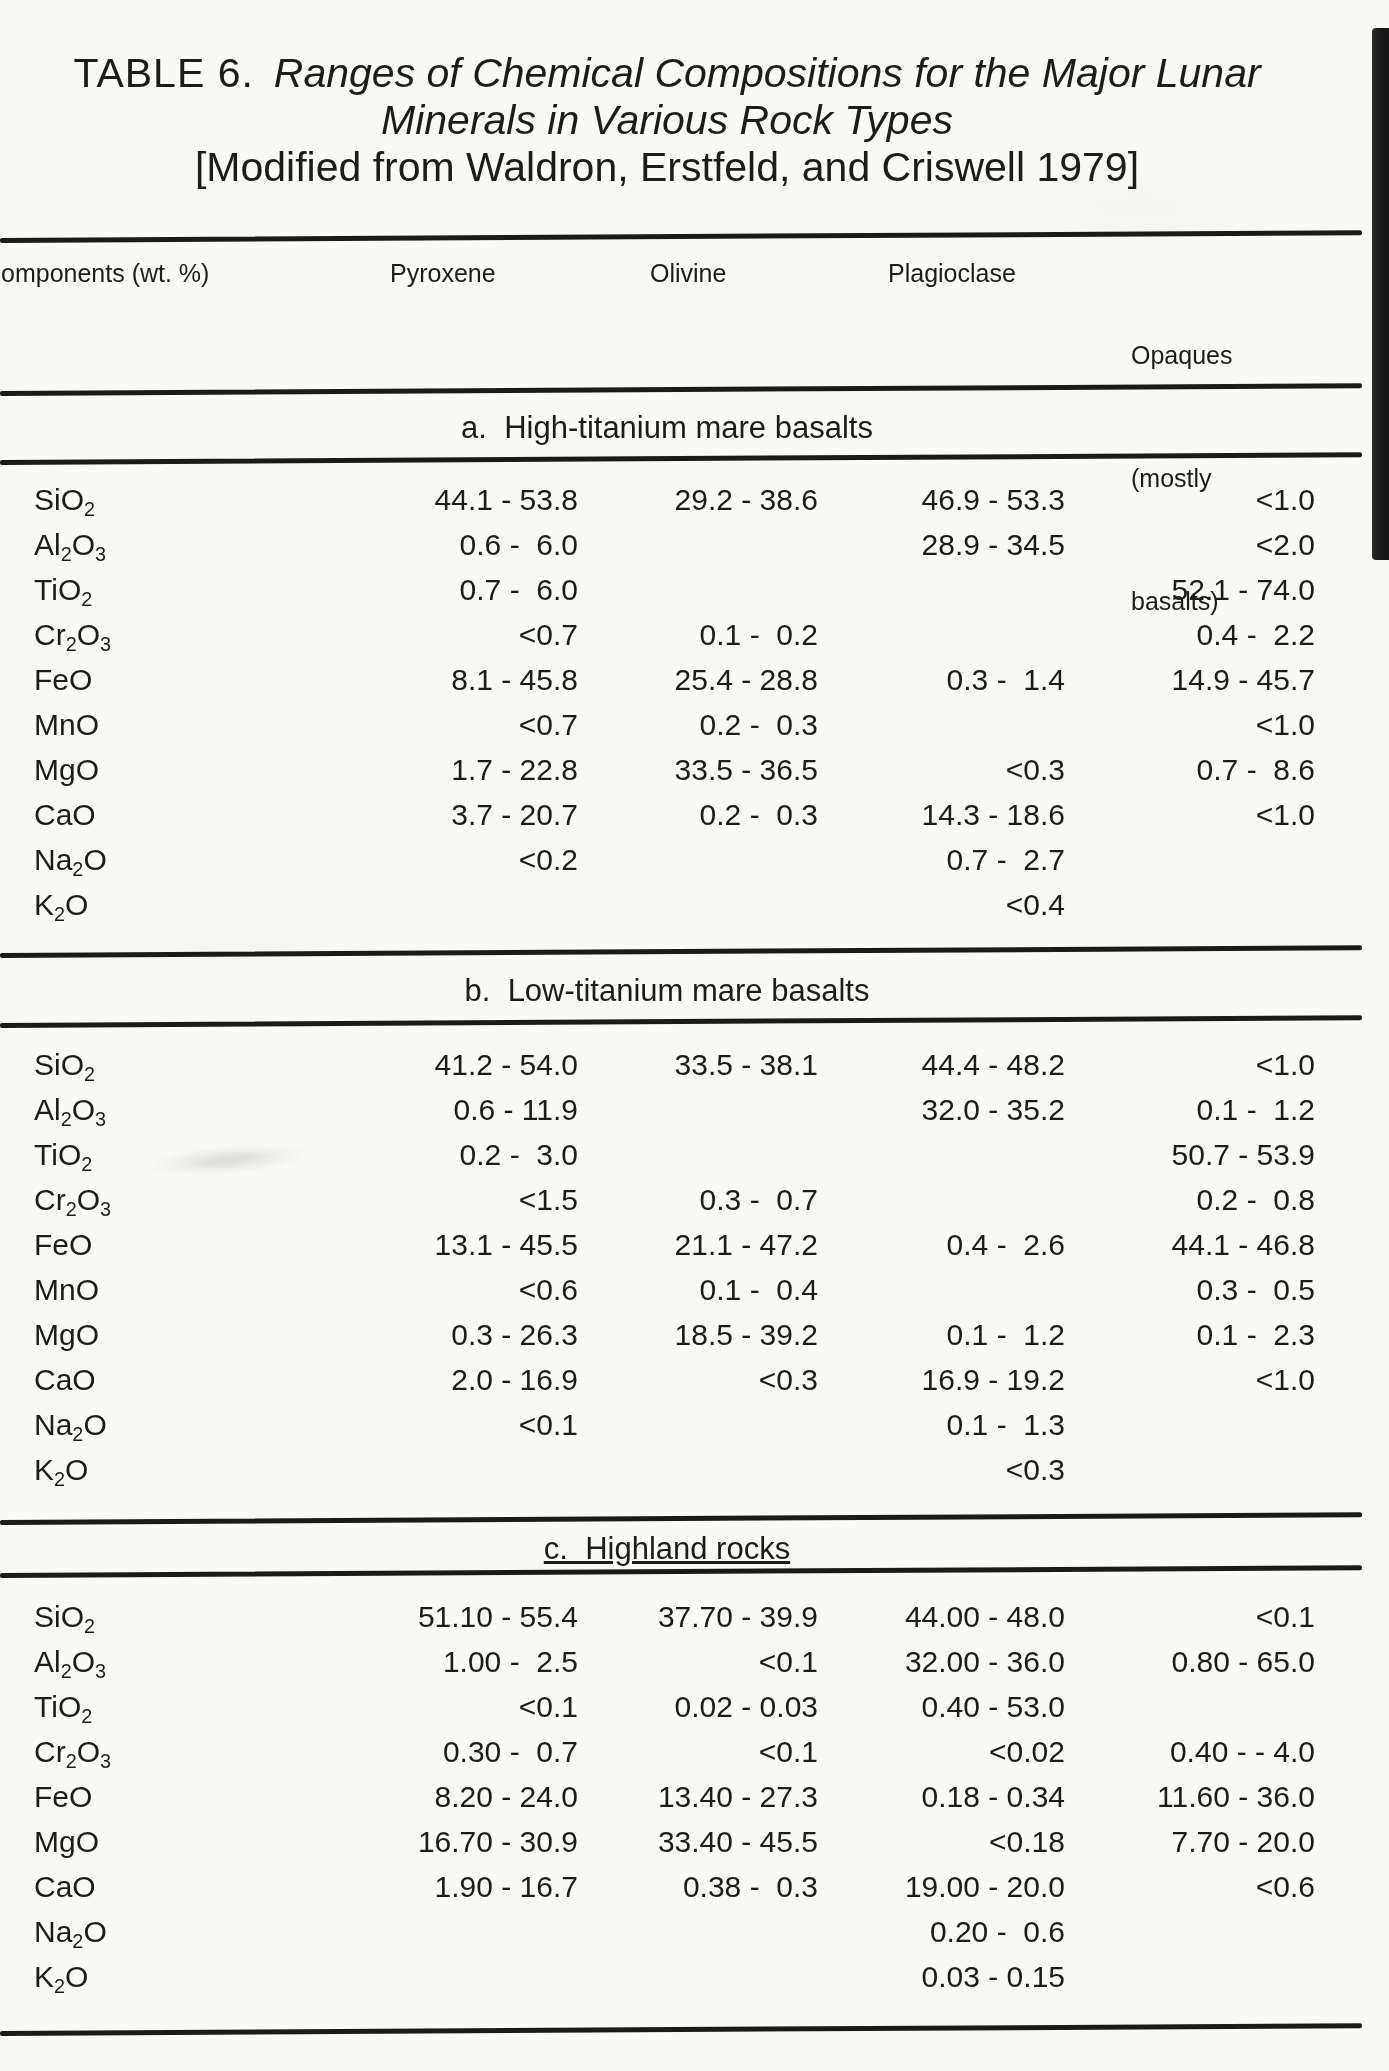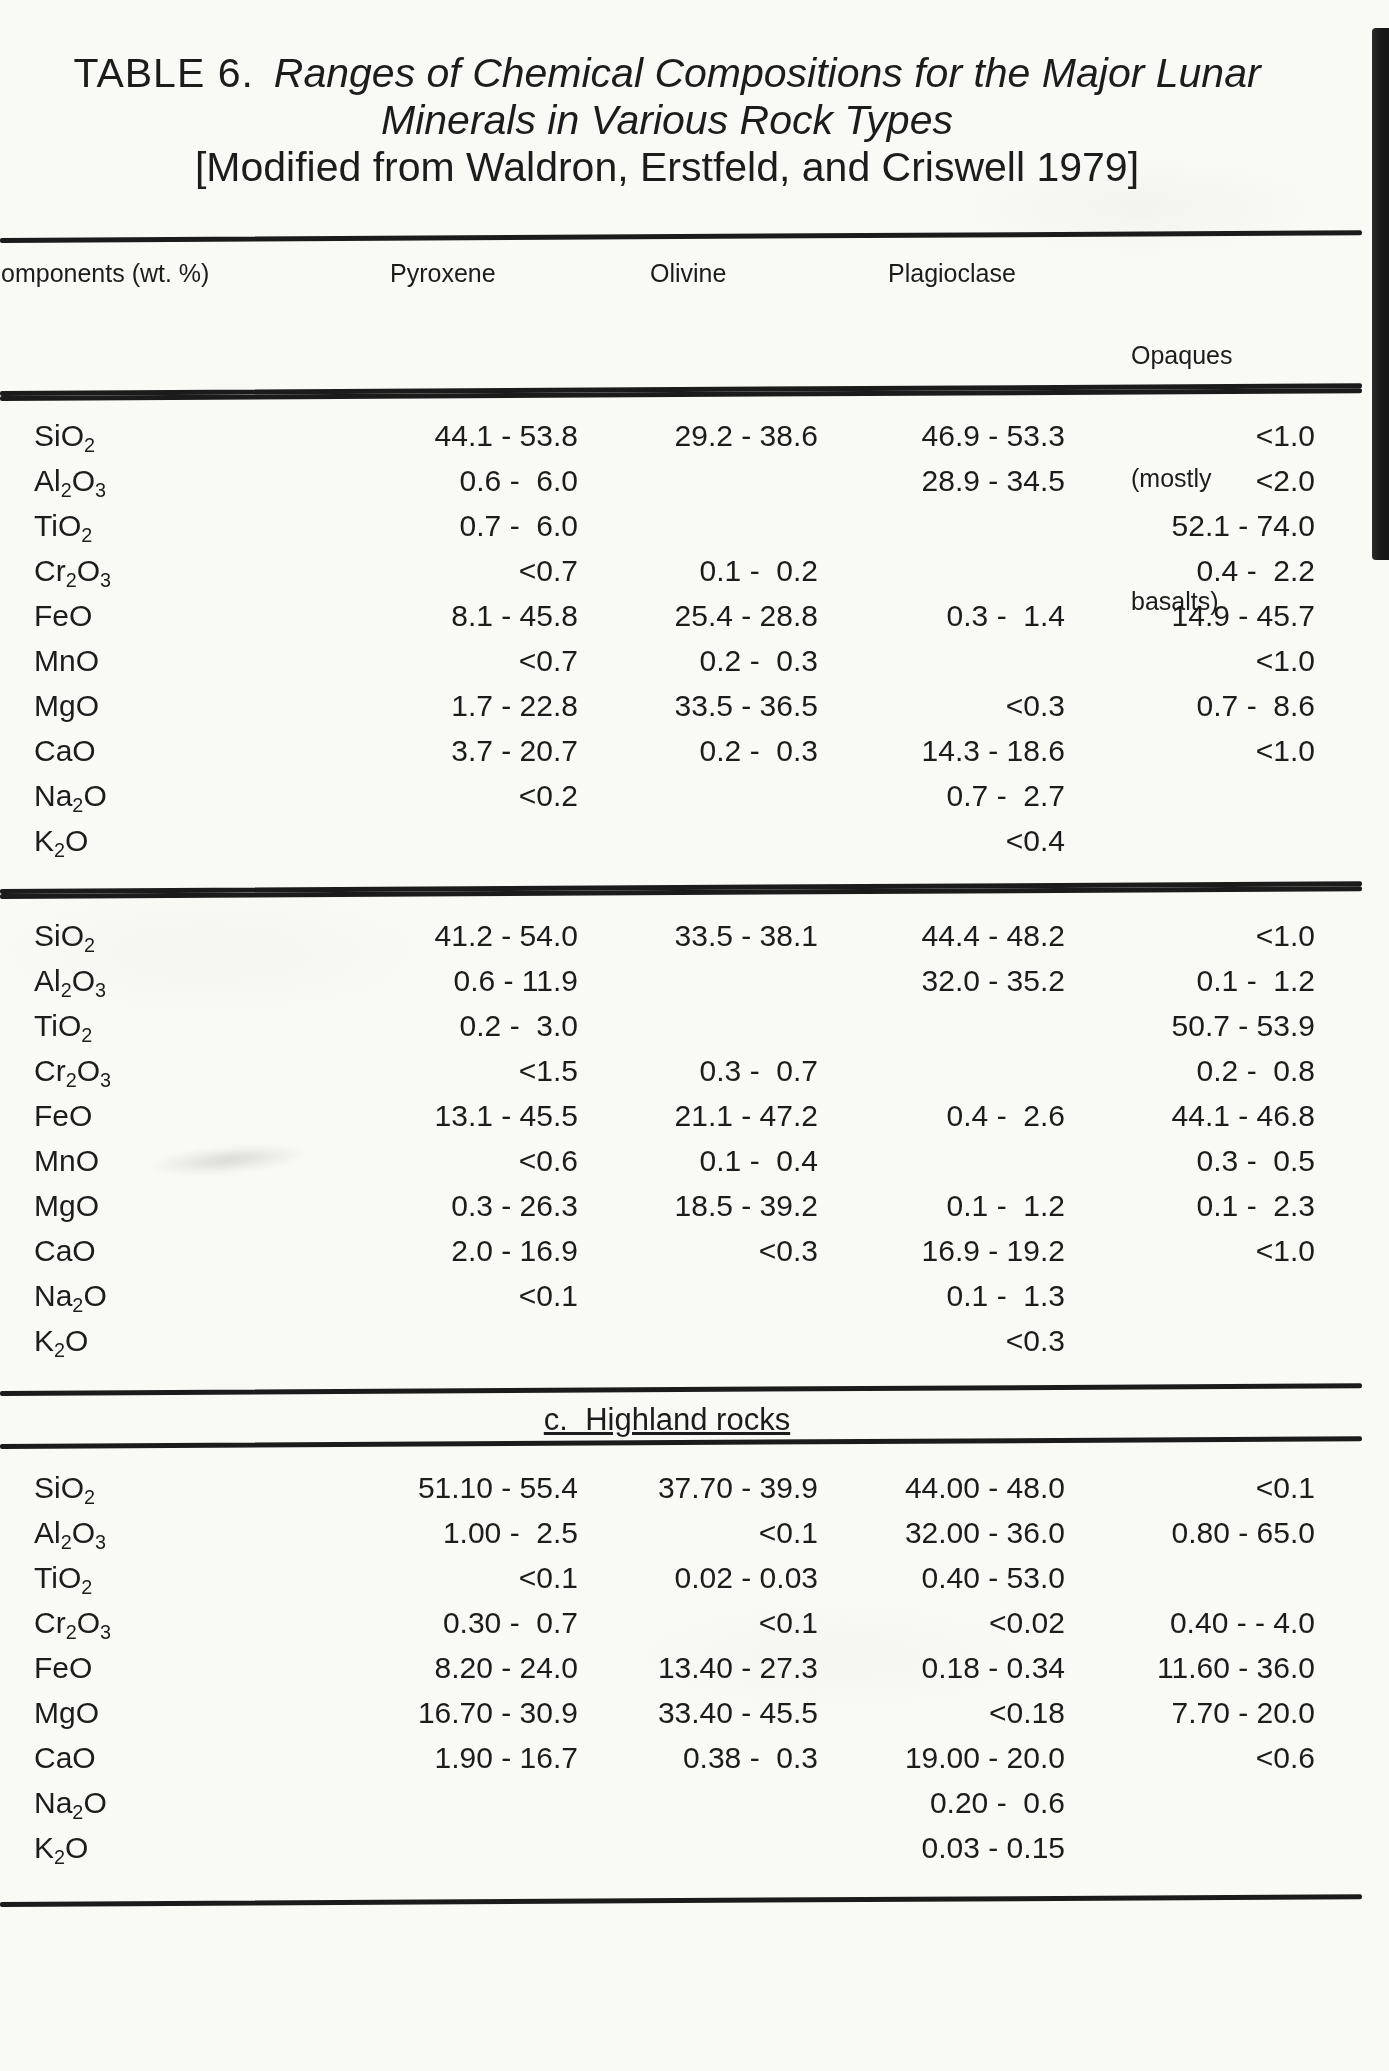--- a/index.html
+++ b/index.html
@@ -92,20 +92,21 @@
     <div class="hcell h-olivine">Olivine</div>
     <div class="hcell h-plagioclase">Plagioclase</div>
     <div class="hcell h-opaques">
       <div>Opaques</div>
       <div>(mostly</div>
       <div>basalts)</div>
     </div>
   </div>
 
   <div class="rule"></div>
+  <div class="band band-a">a.  High-titanium mare basalts</div>
   <div class="rule"></div>
   <div class="rows rows-a">
   <div class="grid row">
     <div class="cell c-label"><span>SiO</span><sub class="sb">2</sub></div>
     <div class="cell val">44.1 - 53.8</div>
     <div class="cell val">29.2 - 38.6</div>
     <div class="cell val">46.9 - 53.3</div>
     <div class="cell val">&lt;1.0</div>
   </div>
 
@@ -176,20 +177,21 @@
   <div class="grid row">
     <div class="cell c-label"><span>K</span><sub class="sb">2</sub><span>O</span></div>
     <div class="cell val"></div>
     <div class="cell val"></div>
     <div class="cell val">&lt;0.4</div>
     <div class="cell val"></div>
   </div>
 </div>
 
   <div class="rule"></div>
+  <div class="band band-b">b.  Low-titanium mare basalts</div>
   <div class="rule"></div>
   <div class="rows rows-b">
   <div class="grid row">
     <div class="cell c-label"><span>SiO</span><sub class="sb">2</sub></div>
     <div class="cell val">41.2 - 54.0</div>
     <div class="cell val">33.5 - 38.1</div>
     <div class="cell val">44.4 - 48.2</div>
     <div class="cell val">&lt;1.0</div>
   </div>
 

